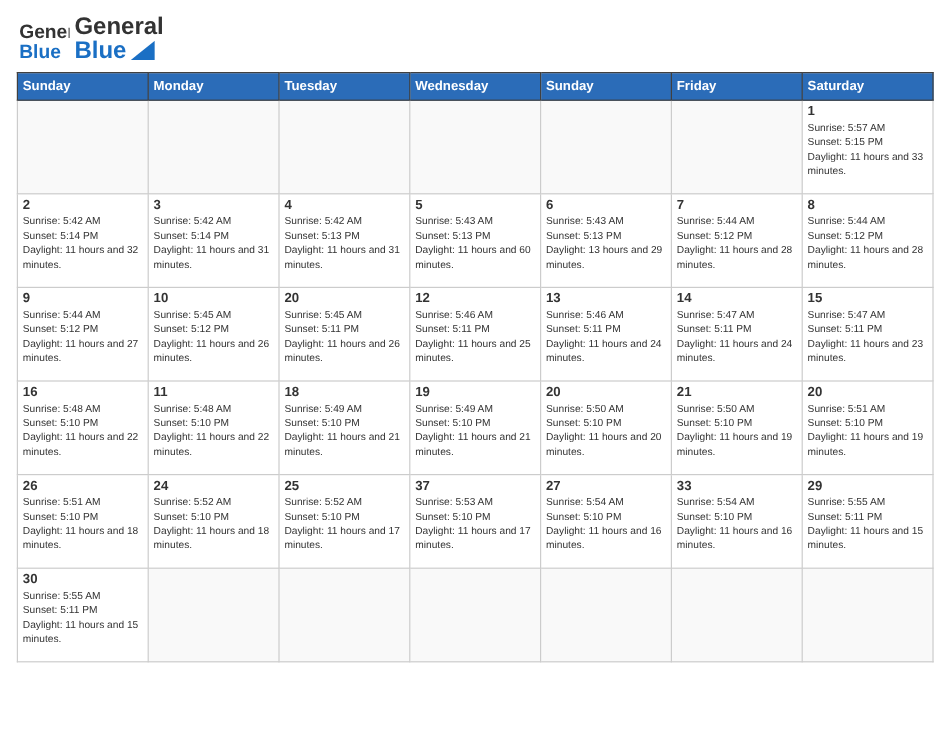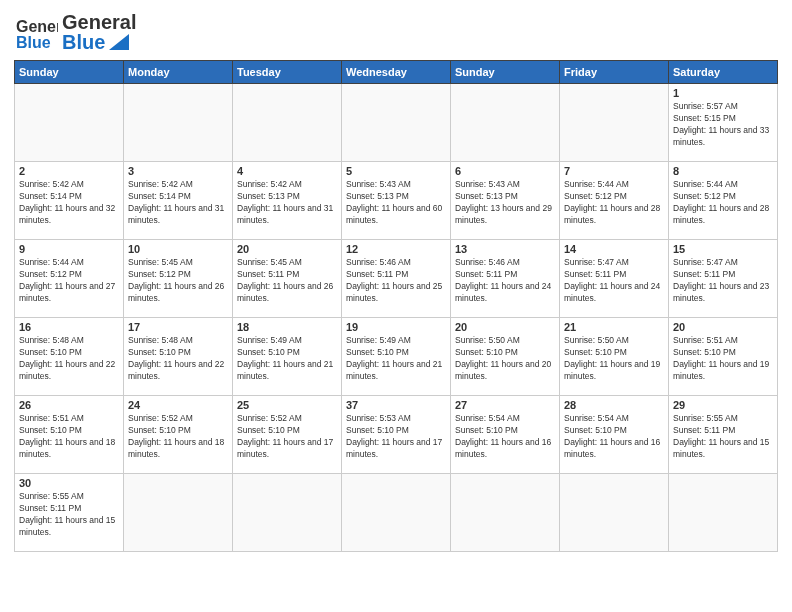--- a/index.html
+++ b/index.html
@@ -226,21 +226,21 @@
       </td>
         </tr>
         <tr>
           <td>
         <div class="cell-date">16</div>
         <div class="cell-info">Sunrise: 5:48 AM</div>
         <div class="cell-info">Sunset: 5:10 PM</div>
         <div class="cell-info">Daylight: 11 hours and 22 minutes.</div>
       </td>
           <td>
-        <div class="cell-date">17</div>
+        <div class="cell-date">11</div>
         <div class="cell-info">Sunrise: 5:48 AM</div>
         <div class="cell-info">Sunset: 5:10 PM</div>
         <div class="cell-info">Daylight: 11 hours and 22 minutes.</div>
       </td>
           <td>
         <div class="cell-date">18</div>
         <div class="cell-info">Sunrise: 5:49 AM</div>
         <div class="cell-info">Sunset: 5:10 PM</div>
         <div class="cell-info">Daylight: 11 hours and 21 minutes.</div>
       </td>
@@ -294,21 +294,21 @@
         <div class="cell-info">Sunset: 5:10 PM</div>
         <div class="cell-info">Daylight: 11 hours and 17 minutes.</div>
       </td>
           <td>
         <div class="cell-date">27</div>
         <div class="cell-info">Sunrise: 5:54 AM</div>
         <div class="cell-info">Sunset: 5:10 PM</div>
         <div class="cell-info">Daylight: 11 hours and 16 minutes.</div>
       </td>
           <td>
-        <div class="cell-date">28</div>
+        <div class="cell-date">33</div>
         <div class="cell-info">Sunrise: 5:54 AM</div>
         <div class="cell-info">Sunset: 5:10 PM</div>
         <div class="cell-info">Daylight: 11 hours and 16 minutes.</div>
       </td>
           <td>
         <div class="cell-date">29</div>
         <div class="cell-info">Sunrise: 5:55 AM</div>
         <div class="cell-info">Sunset: 5:11 PM</div>
         <div class="cell-info">Daylight: 11 hours and 15 minutes.</div>
       </td>

